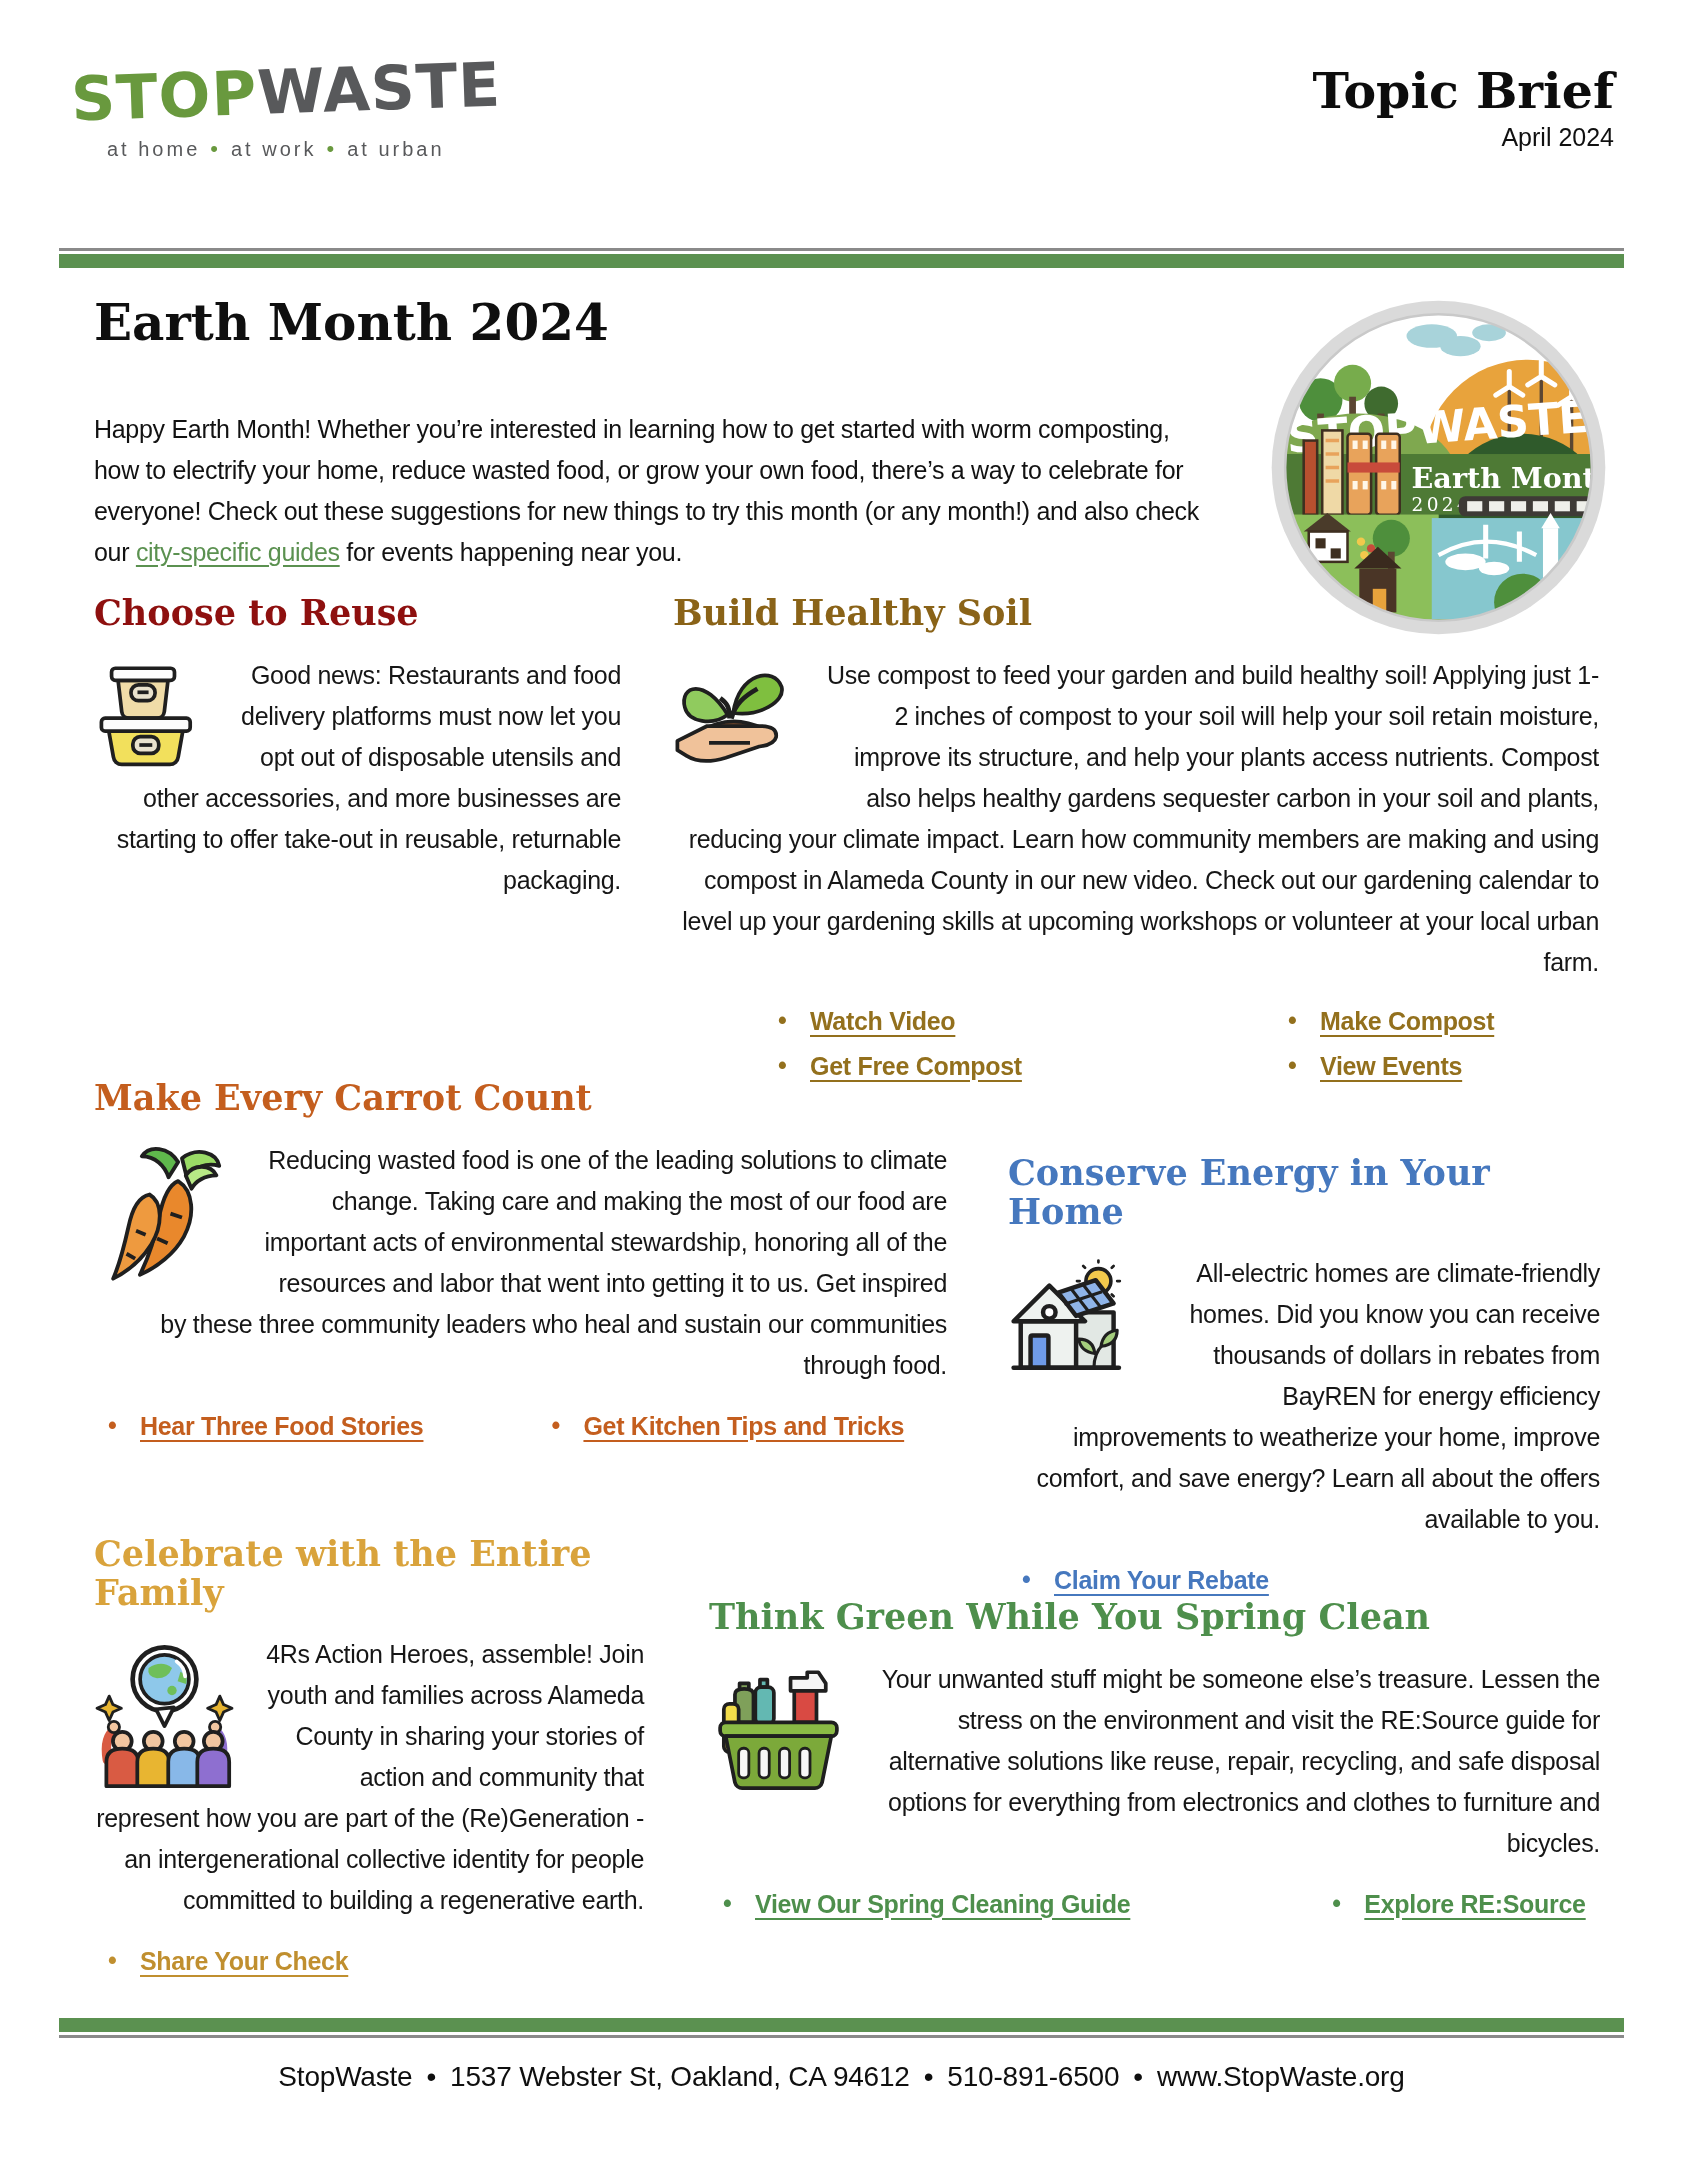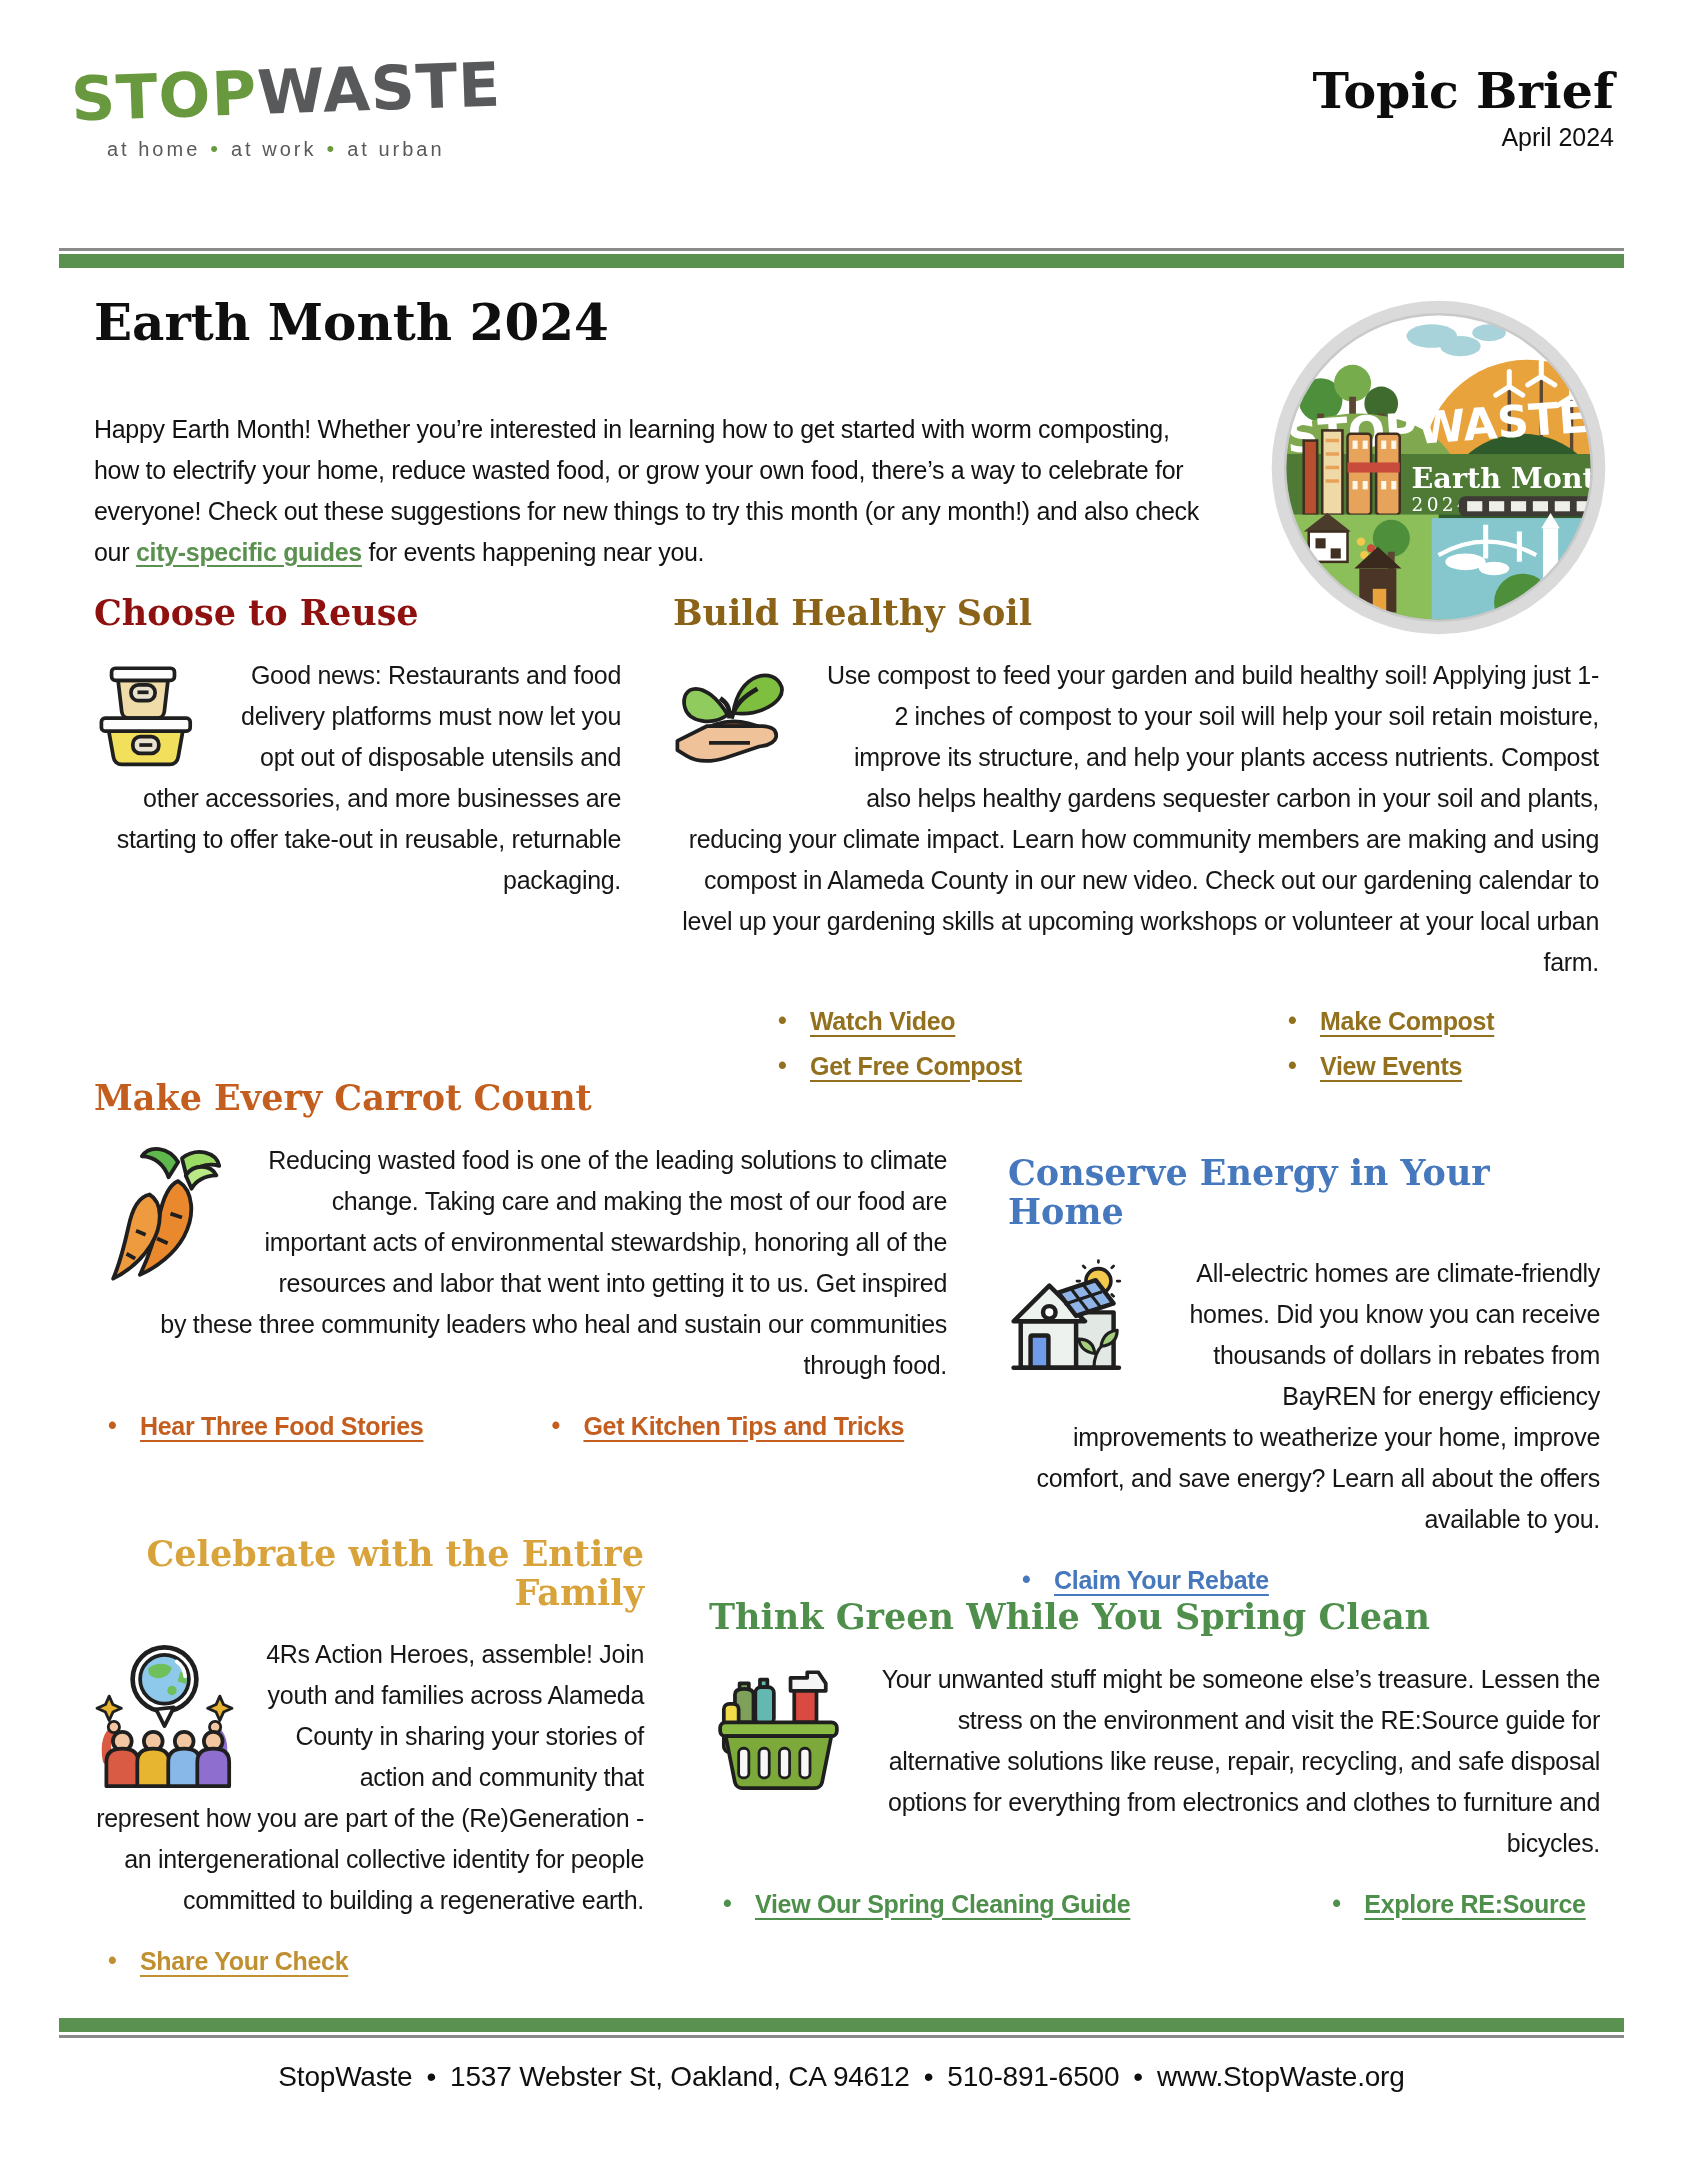--- a/index.html
+++ b/index.html
@@ -19,21 +19,21 @@
   .doc-date{font-size:25px;color:#101010;margin-top:4px;}
 
   .rule-top-gray{position:absolute;left:59px;right:59px;top:248px;height:3px;background:#8a8a8a;}
   .rule-top-green{position:absolute;left:59px;right:59px;top:254px;height:14px;background:#5B9150;}
 
   
   .page-title{position:absolute;left:94px;top:293px;margin:0;font-family:"DejaVu Serif",serif;
               font-weight:700;font-size:50px;color:#0f0f0f;}
   .intro{position:absolute;left:94px;top:384px;width:1124px;font-size:25px;line-height:41px;
          letter-spacing:-0.3px;color:#121212;}
-  .green-link{color:#5B9150;font-weight:700;text-decoration:underline;text-underline-offset:4px;margin-top:8px;}
+  .green-link{color:#5B9150;font-weight:400;text-decoration:underline;text-underline-offset:4px;margin-top:8px;}
 
   .badge{position:absolute;left:1270px;top:299px;width:337px;height:337px;}
 
   
   .section{position:absolute;}
   .sec-h{margin:0 0 22px 0;font-family:"DejaVu Serif",serif;font-weight:700;font-size:35px;line-height:1.1;}
   .sec-p{margin:0;font-size:25px;line-height:41px;letter-spacing:-0.3px;text-align:right;color:#161616;}
   .sec-p::after{content:"";display:block;clear:both;}
   .icon-float{float:left;margin:4px 16px 6px 0;}
 
@@ -277,21 +277,21 @@
       </svg>
       <span>Reducing wasted food is one of the leading solutions to climate change. Taking care and making the most of our food are important acts of environmental stewardship, honoring all of the resources and labor that went into getting it to us. Get inspired by these three community leaders who heal and sustain our communities through food.</span>
     </p>
     <ul class="links links-row carrot-gap" style="color: rgb(196, 94, 30);">
       <li><a href="#">Hear Three Food Stories</a></li>
       <li><a href="#">Get Kitchen Tips and Tricks</a></li>
     </ul>
   </div>
 
   <div class="section" id="sec-family">
-    <h2 class="sec-h" style="color: rgb(217, 163, 60); text-align: right;">Celebrate with the Entire Family</h2>
+    <h2 class="sec-h" style="color: rgb(217, 163, 60);">Celebrate with the Entire Family</h2>
     <p class="sec-p">
       <svg class="icon-float" viewBox="0 0 150 160" width="141" height="150">
         <path d="M16 62 l4 9 9 4 -9 4 -4 9 -4 -9 -9 -4 9 -4 Z" fill="#E8B531" stroke="#1F1F1F" stroke-width="3" stroke-linejoin="round"></path>
         <path d="M134 62 l4 9 9 4 -9 4 -4 9 -4 -9 -9 -4 9 -4 Z" fill="#E8B531" stroke="#1F1F1F" stroke-width="3" stroke-linejoin="round"></path>
         <circle cx="75" cy="44" r="34" fill="#FFFFFF" stroke="#1F1F1F" stroke-width="5"></circle>
         <path d="M66 76 L75 94 L85 74 Z" fill="#FFFFFF" stroke="#1F1F1F" stroke-width="4" stroke-linejoin="round"></path>
         <circle cx="75" cy="44" r="26" fill="#8EC8EA" stroke="#1F1F1F" stroke-width="4"></circle>
         <path d="M58 32 q14 -9 25 0 q-4 11 -16 11 q-11 -2 -9 -11 Z" fill="#6FBF5A"></path>
         <circle cx="83" cy="56" r="5" fill="#6FBF5A"></circle>
         <path d="M92 36 q9 4 6 13 l-9 -3 Z" fill="#6FBF5A"></path>

